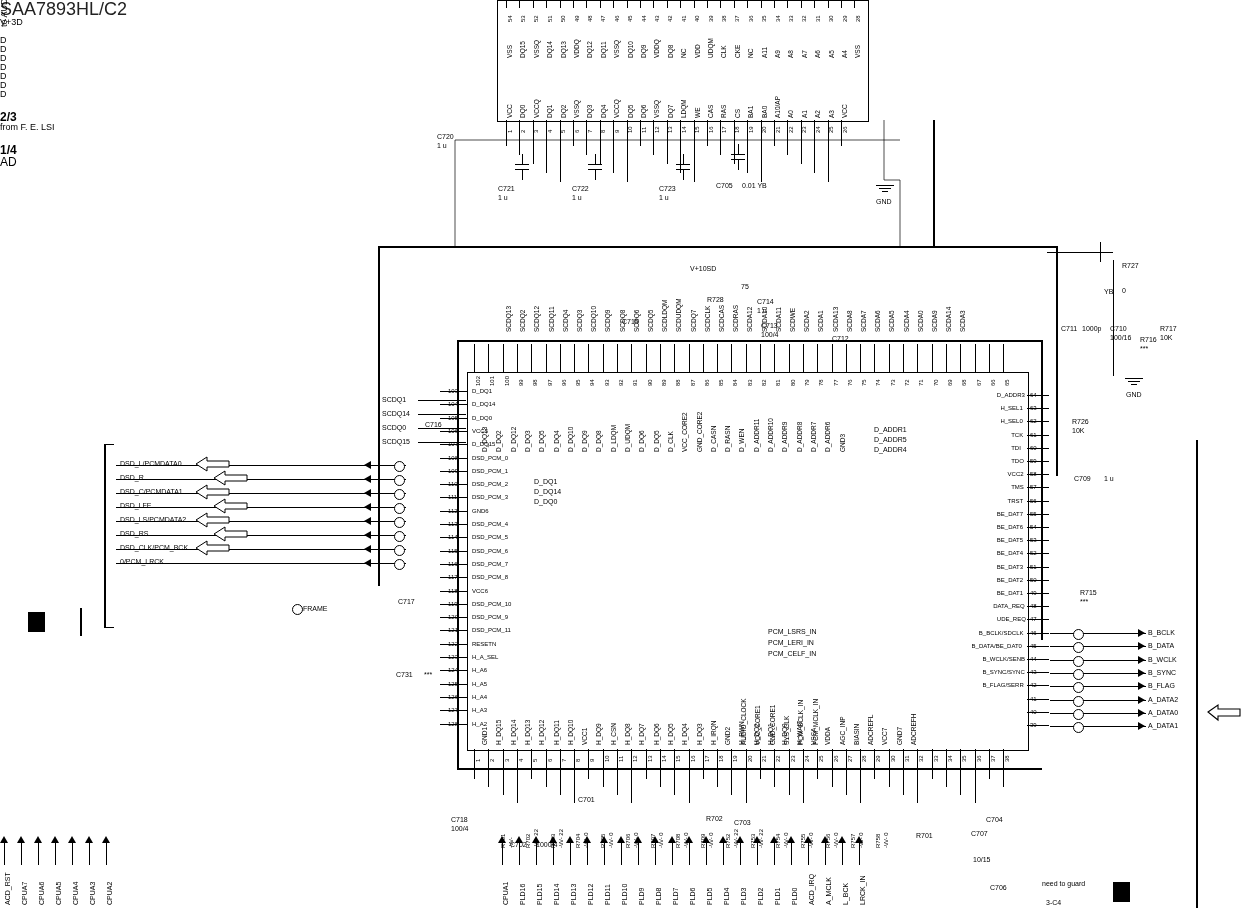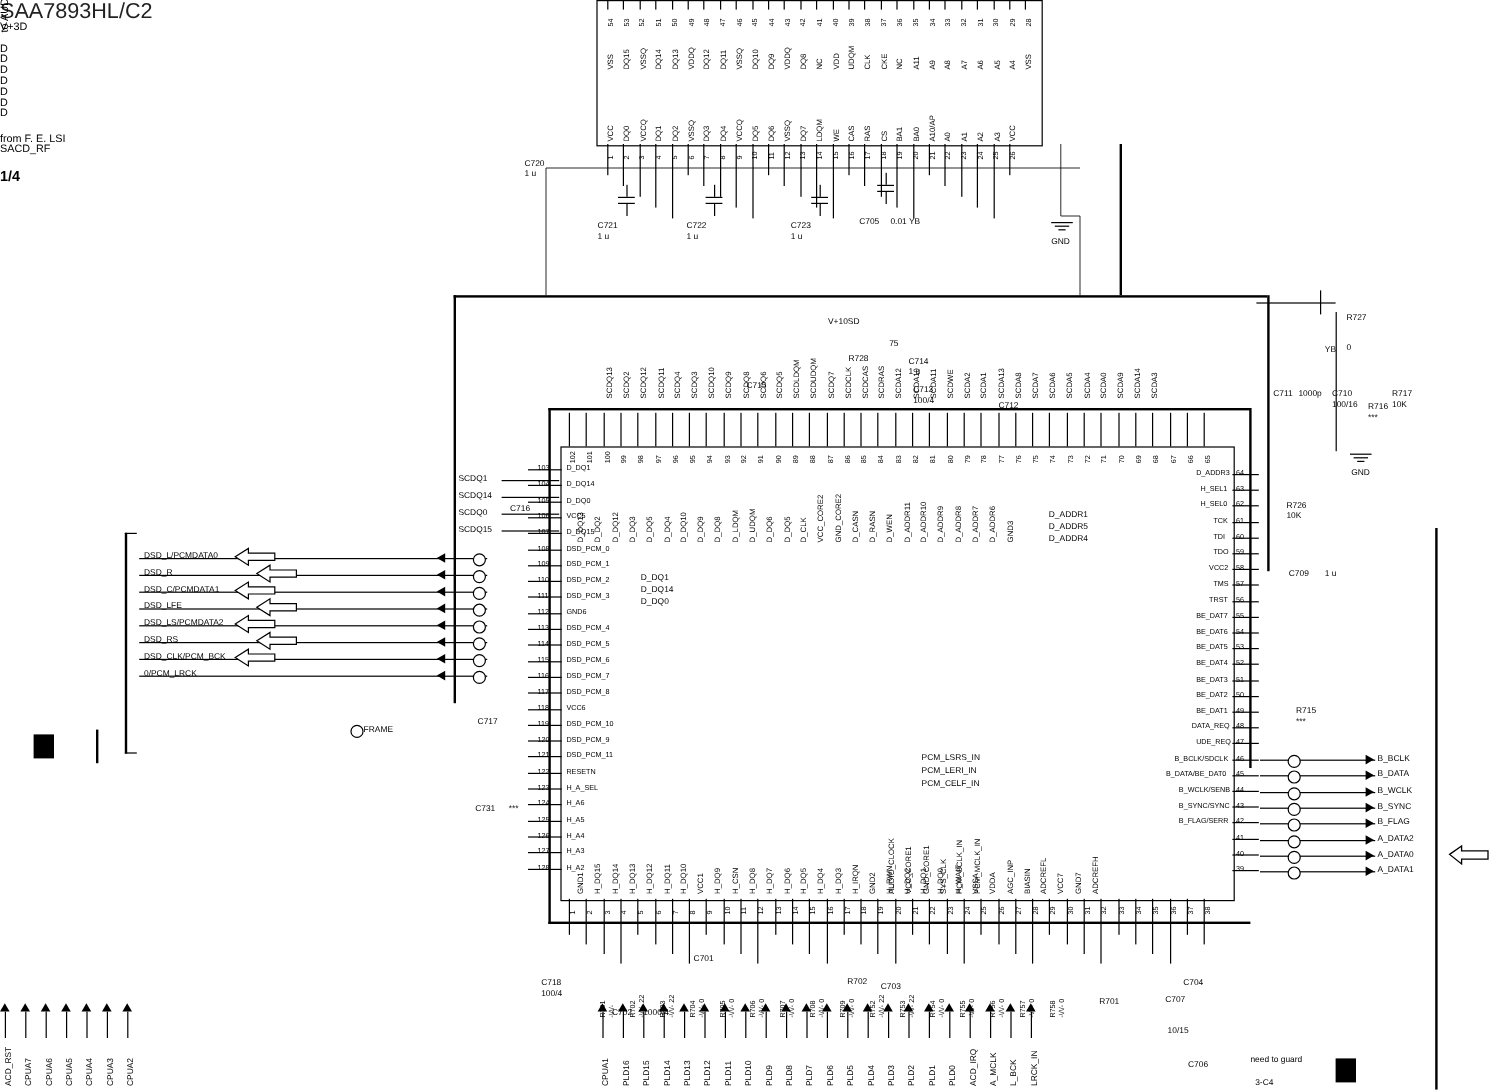--- a/index.html
+++ b/index.html
@@ -754,20 +754,21 @@
       </svg>
       <div class="t9" style="left:232px;top:542px;">D</div>
       <div class="t" style="left:120px;top:558px;">0/PCM_LRCK</div>
       <div class="ln h" style="left:116px;top:563px;width:290px;"></div>
       <div class="circ" style="left:394px;top:559px;width:9px;height:9px;"></div>
       <div class="tri" style="left:364px;top:559px;border-top:4px solid transparent;border-bottom:4px solid transparent;border-right:7px solid #000;"></div>
     </div>
 
   <div class="blkbox t14" style="left:28px;top:612px;width:17px;height:20px;line-height:20px;font-size:14px;"></div>
   <div class="t12 b" style="left:32px;top:616px;color:#fff;z-index:5;">B</div>
+  <div class="t12 b" style="left:48px;top:617px;">2/3</div>
   <div class="ln v" style="left:80px;top:608px;height:28px;width:2px;"></div>
 
   <div id="left-bus">
       <div class="t" style="left:382px;top:396px;">SCDQ1</div>
       <div class="ln h" style="left:418px;top:400px;width:48px;"></div>
       <div class="t" style="left:382px;top:410px;">SCDQ14</div>
       <div class="ln h" style="left:418px;top:414px;width:48px;"></div>
       <div class="t" style="left:382px;top:424px;">SCDQ0</div>
       <div class="ln h" style="left:418px;top:428px;width:48px;"></div>
       <div class="t" style="left:382px;top:438px;">SCDQ15</div>
@@ -791,27 +792,27 @@
   <div class="t" style="left:971px;top:830px;">C707</div>
   <div class="t" style="left:973px;top:856px;">10/15</div>
   <div class="t" style="left:916px;top:832px;">R701</div>
   <div class="t" style="left:916px;top:841px;"></div>
   <div class="t" style="left:706px;top:815px;">R702</div>
   <div class="t" style="left:990px;top:884px;">C706</div>
   <div class="t" style="left:995px;top:899px;"></div>
 
   <div class="t9" style="left:1033px;top:866px;">from F. E. LSI</div>
   <div class="t" style="left:1042px;top:880px;">need to guard</div>
-  <div class="t9" style="left:1042px;top:889px;">SACD_RF</div>
   <div class="t" style="left:1046px;top:899px;">3-C4</div>
 
   <div class="blkbox" style="left:1113px;top:882px;width:17px;height:20px;"></div>
   <div class="t12 b" style="left:1117px;top:887px;color:#fff;z-index:5;">B</div>
   <div class="t12 b" style="left:1133px;top:888px;">1/4</div>
 
+  <div class="t12" style="left:1240px;top:708px;">AD</div>
   <svg width="40" height="24" style="left:1208px;top:702px;">
     <polygon points="0,10 10,3 10,7 32,7 32,14 10,14 10,18" fill="#fff" stroke="#000" stroke-width="1.1"></polygon>
   </svg>
 
   <div id="pcm-labels">
       <div class="t" style="left:768px;top:628px;">PCM_LSRS_IN</div>
       <div class="t" style="left:768px;top:639px;">PCM_LERI_IN</div>
       <div class="t" style="left:768px;top:650px;">PCM_CELF_IN</div>
     </div>
 

